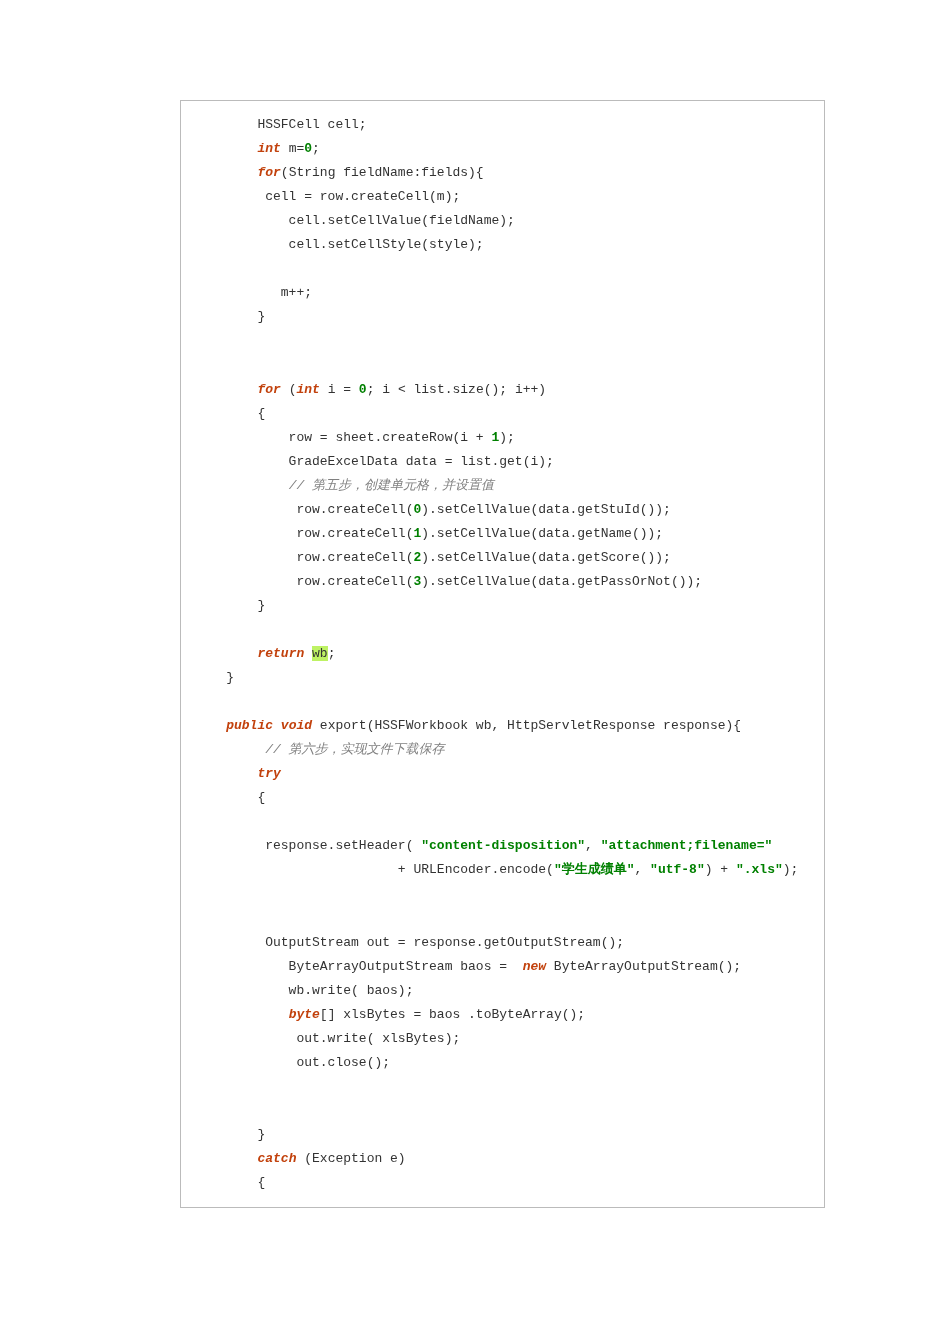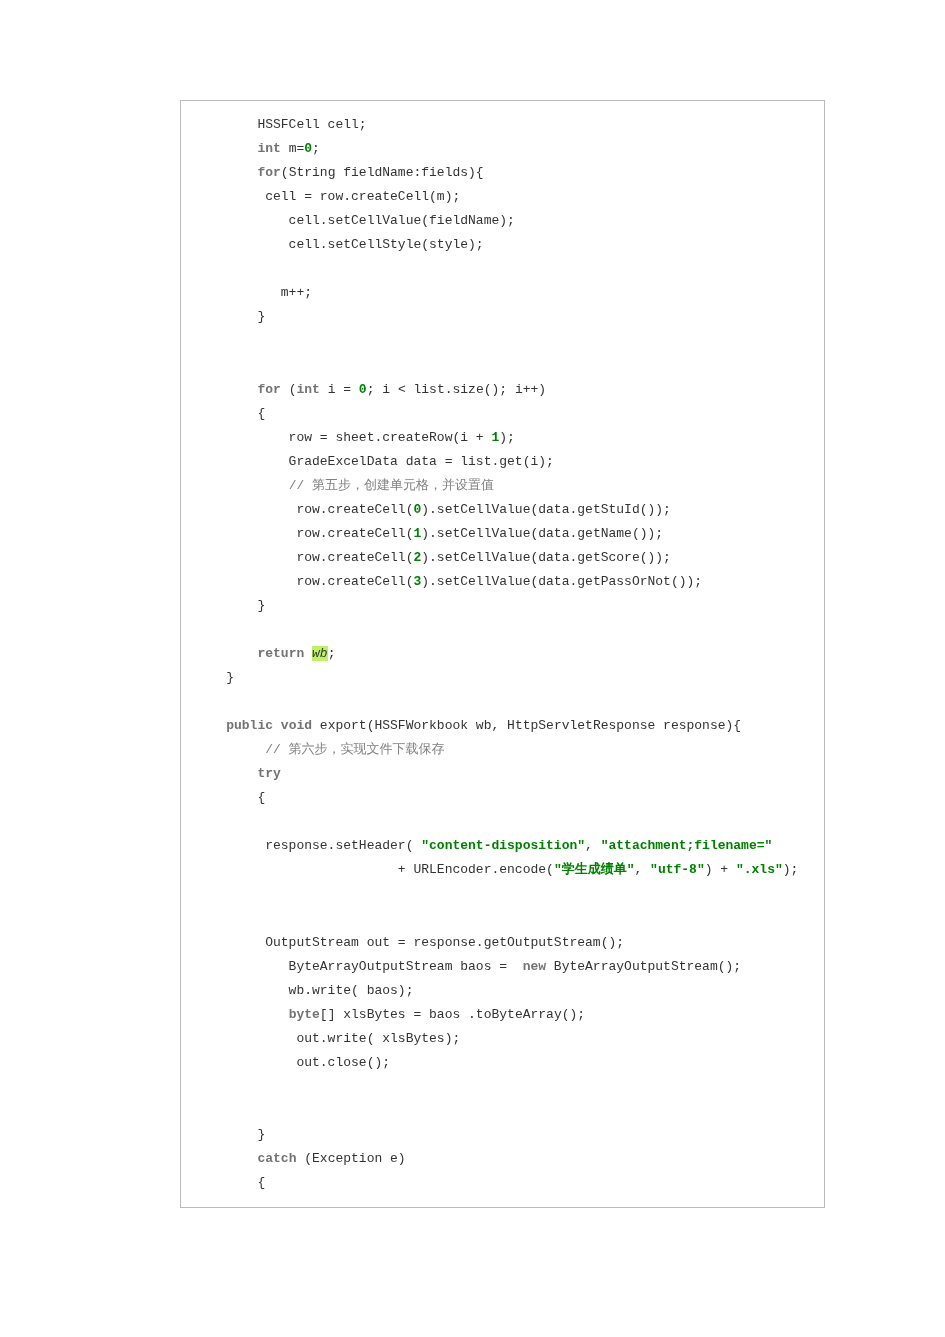--- a/index.html
+++ b/index.html
@@ -24,23 +24,23 @@
       padding: 12px 6px 12px 14px;
       background: #fff;
       margin: 60px 140px 40px 160px;
       overflow: hidden;
       white-space: pre;
     }
     .line {
       display: block;
       min-height: 1.85em;
     }
-    .kw { color: #737373; font-weight: bold; }
-    .cm { color: #808080; }
+    .kw { color: #c2410c; font-weight: bold; font-style: italic; }
+    .cm { color: #808080; font-style: italic; }
     .str { color: #008000; font-weight: bold; }
-    .hl { background-color: #bef264; font-style: italic; }
+    .hl { background-color: #bef264; }
   </style>
 </head>
 <body>
 
 <div class="page-wrapper">
   <div class="code-box" id="code-box"><span class="line"><span>        HSSFCell cell;</span></span><span class="line"><span>        </span><span class="kw">int</span><span> m=</span><span class="str">0</span><span>;</span></span><span class="line"><span>        </span><span class="kw">for</span><span>(String fieldName:fields){</span></span><span class="line"><span>         cell = row.createCell(m);</span></span><span class="line"><span>            cell.setCellValue(fieldName);</span></span><span class="line"><span>            cell.setCellStyle(style);</span></span><span class="line"><span></span></span><span class="line"><span>           m++;</span></span><span class="line"><span>        }</span></span><span class="line"><span></span></span><span class="line"><span></span></span><span class="line"><span>        </span><span class="kw">for</span><span> (</span><span class="kw">int</span><span> i = </span><span class="str">0</span><span>; i &lt; list.size(); i++)</span></span><span class="line"><span>        {</span></span><span class="line"><span>            row = sheet.createRow(i + </span><span class="str">1</span><span>);</span></span><span class="line"><span>            GradeExcelData data = list.get(i);</span></span><span class="line"><span>            </span><span class="cm">// 第五步，创建单元格，并设置值</span></span><span class="line"><span>             row.createCell(</span><span class="str">0</span><span>).setCellValue(data.getStuId());</span></span><span class="line"><span>             row.createCell(</span><span class="str">1</span><span>).setCellValue(data.getName());</span></span><span class="line"><span>             row.createCell(</span><span class="str">2</span><span>).setCellValue(data.getScore());</span></span><span class="line"><span>             row.createCell(</span><span class="str">3</span><span>).setCellValue(data.getPassOrNot());</span></span><span class="line"><span>        }</span></span><span class="line"><span></span></span><span class="line"><span>        </span><span class="kw">return</span><span> </span><span class="hl">wb</span><span>;</span></span><span class="line"><span>    }</span></span><span class="line"><span></span></span><span class="line"><span>    </span><span class="kw">public void</span><span> export(HSSFWorkbook wb, HttpServletResponse response){</span></span><span class="line"><span>         </span><span class="cm">// 第六步，实现文件下载保存</span></span><span class="line"><span>        </span><span class="kw">try</span></span><span class="line"><span>        {</span></span><span class="line"><span></span></span><span class="line"><span>         response.setHeader( </span><span class="str">"content-disposition"</span><span>, </span><span class="str">"attachment;filename="</span></span><span class="line"><span>                          + URLEncoder.</span><span>encode</span><span>(</span><span class="str">"学生成绩单"</span><span>, </span><span class="str">"utf-8"</span><span>) + </span><span class="str">".xls"</span><span>);</span></span><span class="line"><span></span></span><span class="line"><span></span></span><span class="line"><span>         OutputStream out = response.getOutputStream();</span></span><span class="line"><span>            ByteArrayOutputStream baos =  </span><span class="kw">new</span><span> ByteArrayOutputStream();</span></span><span class="line"><span>            wb.write( baos);</span></span><span class="line"><span>            </span><span class="kw">byte</span><span>[] xlsBytes = baos .toByteArray();</span></span><span class="line"><span>             out.write( xlsBytes);</span></span><span class="line"><span>             out.close();</span></span><span class="line"><span></span></span><span class="line"><span></span></span><span class="line"><span>        }</span></span><span class="line"><span>        </span><span class="kw">catch</span><span> (Exception e)</span></span><span class="line"><span>        {</span></span></div>
 </div>
 
 </body></html>

